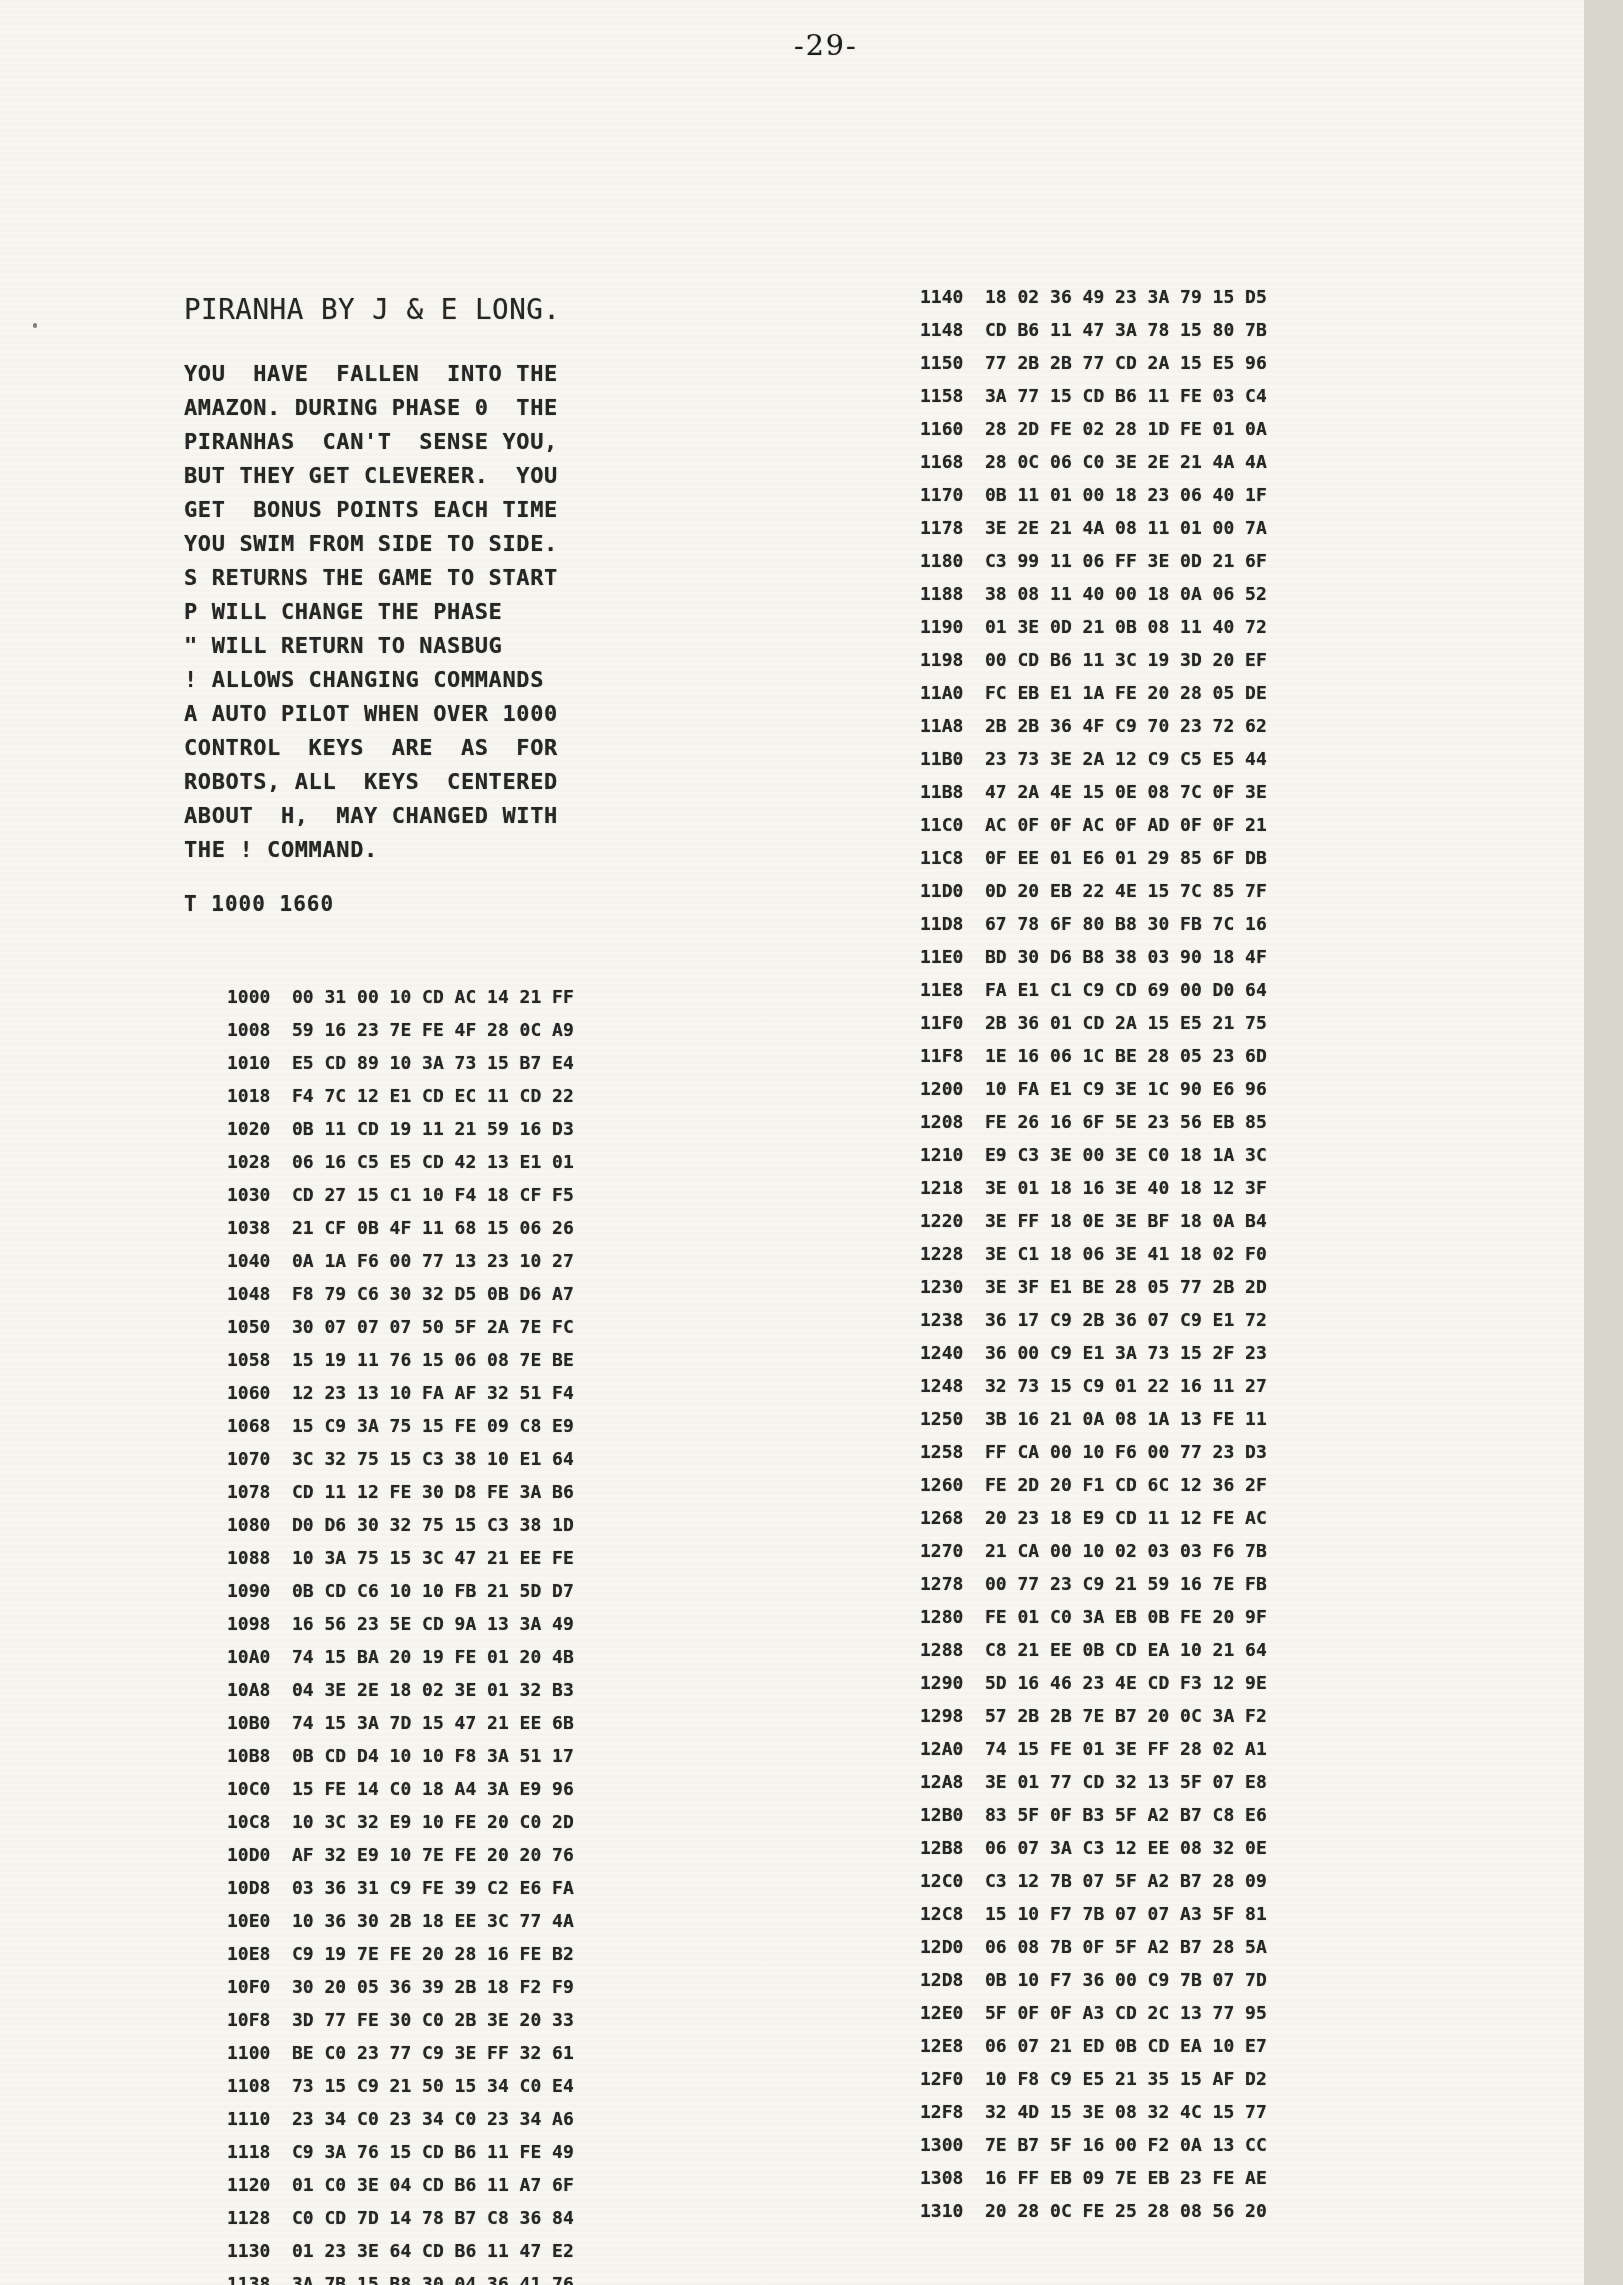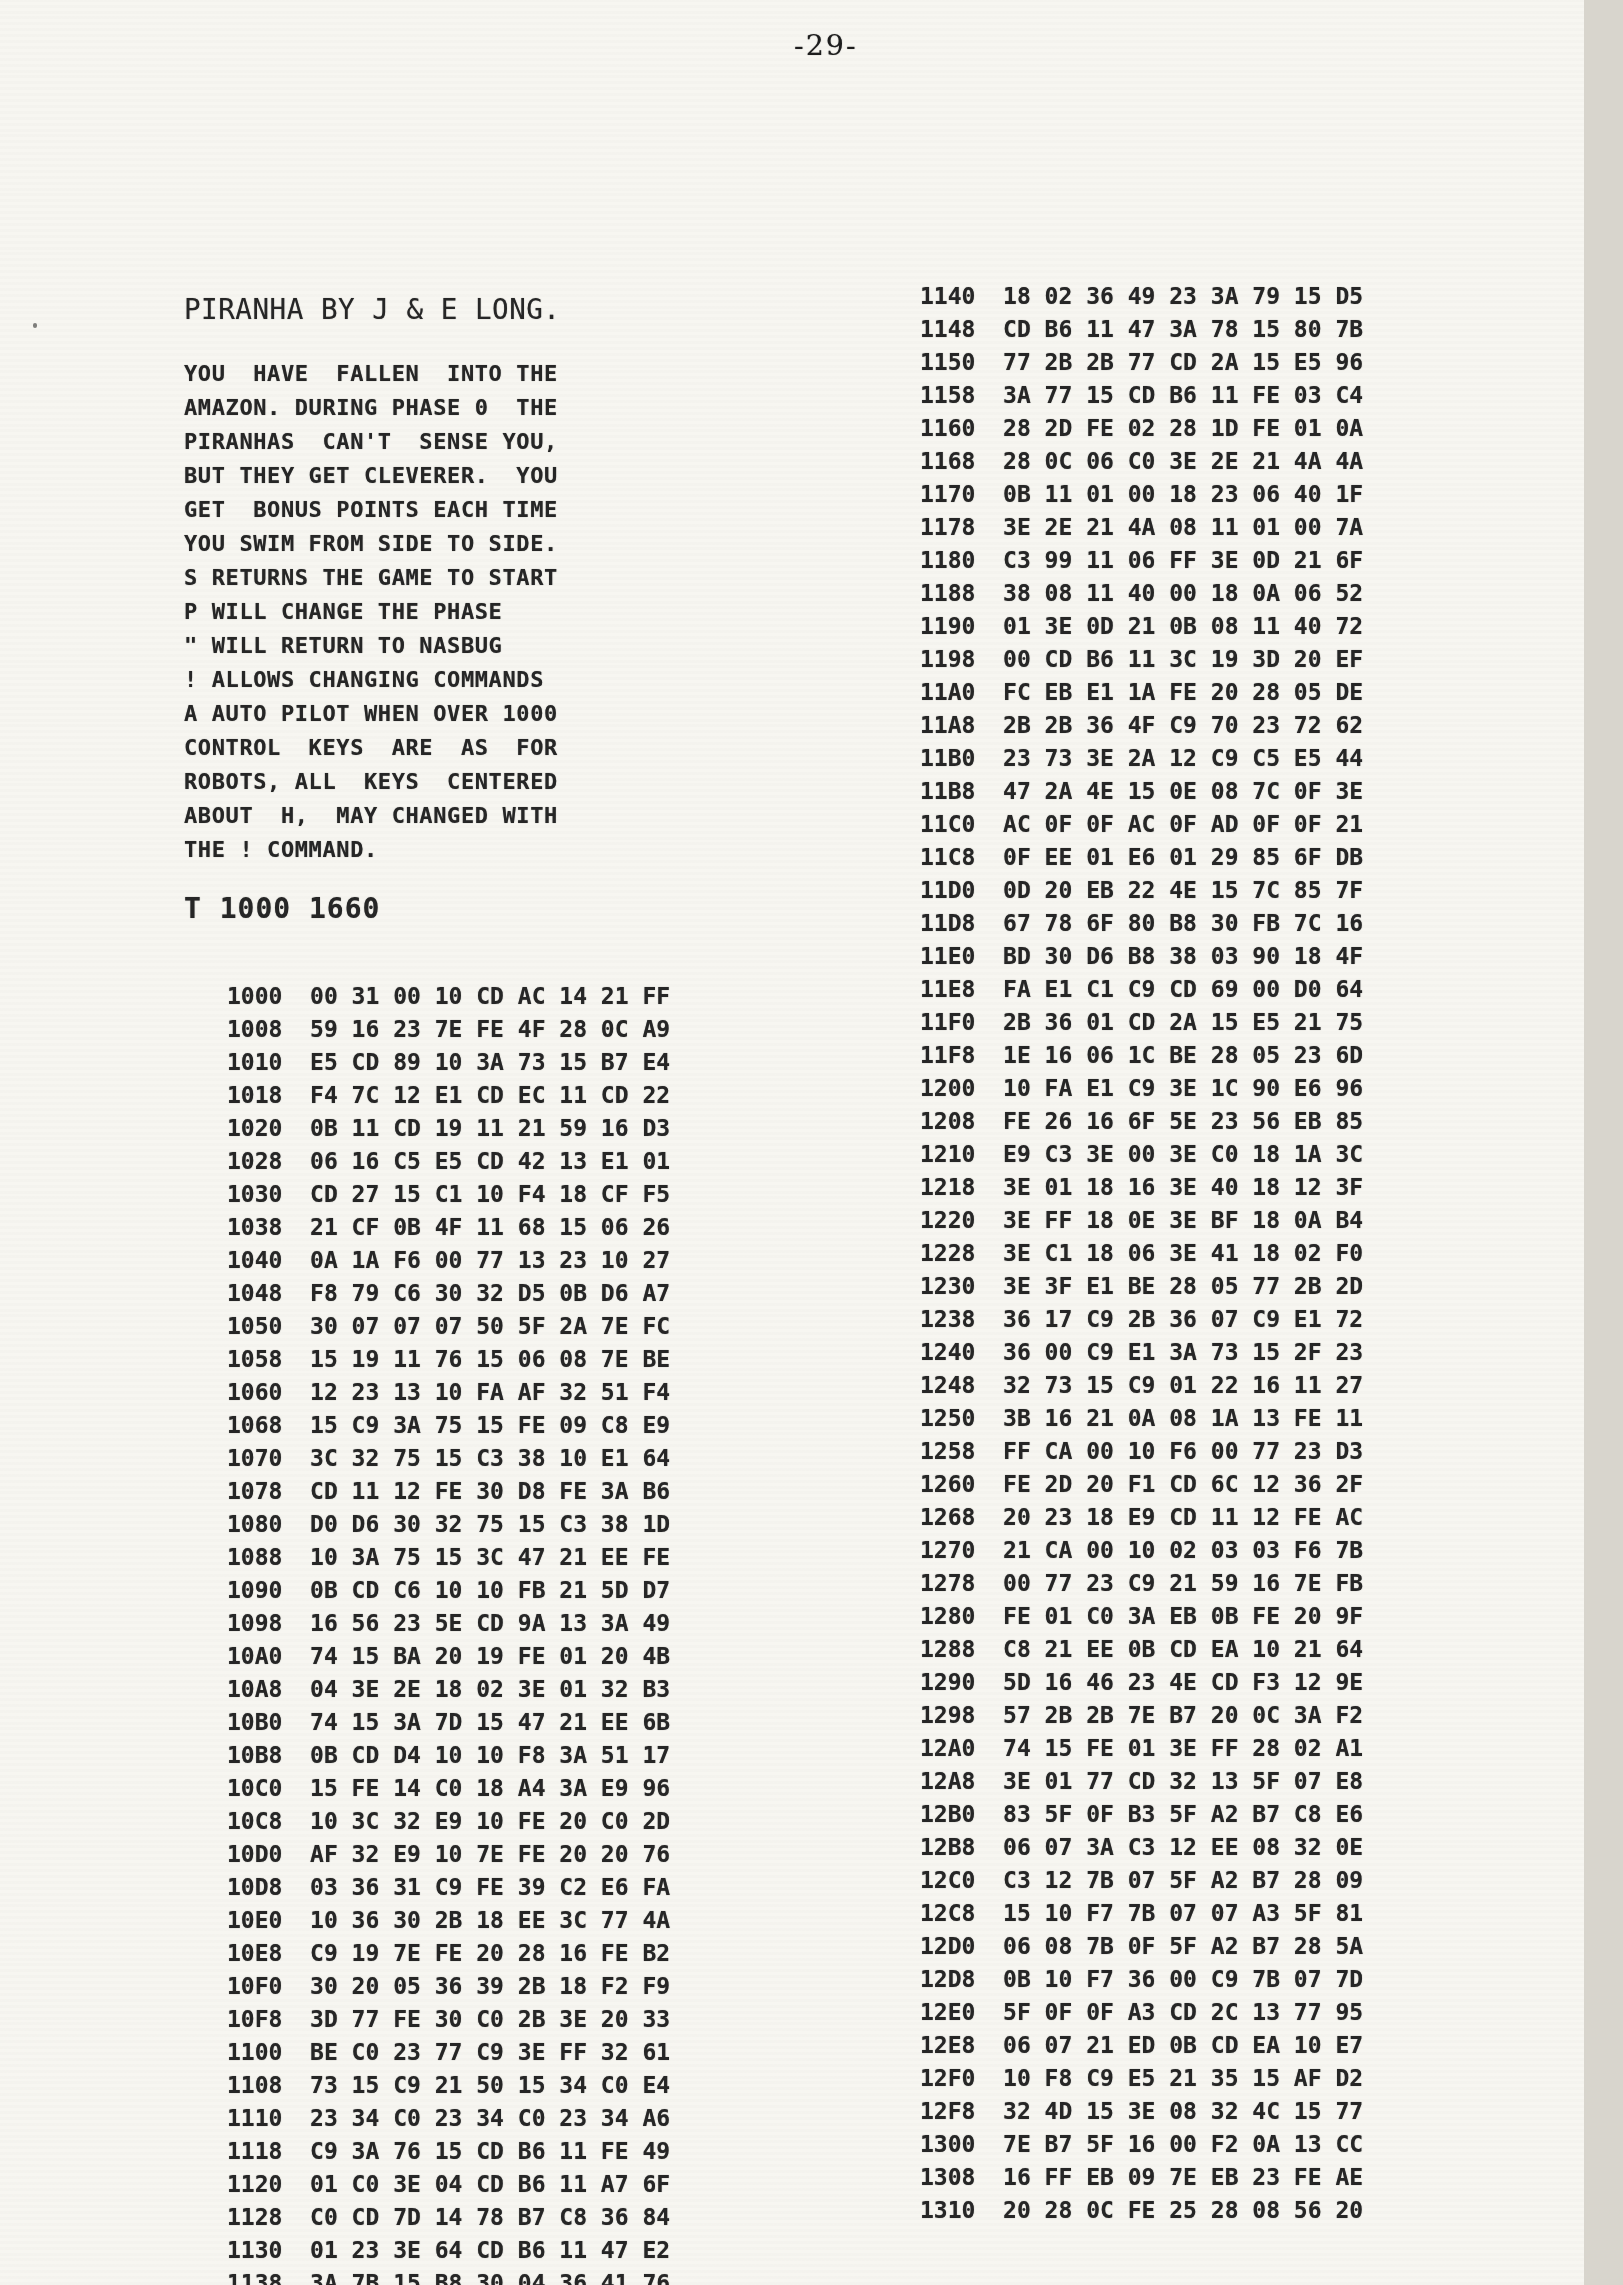--- a/index.html
+++ b/index.html
@@ -22,23 +22,23 @@
     position:absolute; left:184px; top:293px;
     font-size:27.6px; font-weight:normal; letter-spacing:0.5px; white-space:pre;
   }
   .prose {
     position:absolute; left:184px; top:357px;
     font-size:22px; font-weight:bold; line-height:34px;
     letter-spacing:0.6px; white-space:pre;
   }
   .cmd {
     position:absolute; left:184px; top:892px;
-    font-size:28px; font-weight:bold; letter-spacing:1px; white-space:pre;
+    font-size:21px; font-weight:bold; letter-spacing:1px; white-space:pre;
   }
-  .hex { font-size:23px; font-weight:bold; line-height:33px; white-space:pre; }
+  .hex { font-size:18px; font-weight:bold; line-height:33px; white-space:pre; }
   .hex-left  { position:absolute; left:227px; top:980px; }
   .hex-right { position:absolute; left:920px; top:280px; }
 </style>
 </head>
 <body>
 
 <div class="page">
   <div class="page-number ink">-29-</div>
   <div class="speck"></div>
   <div class="title ink">PIRANHA BY J &amp; E LONG.</div>

